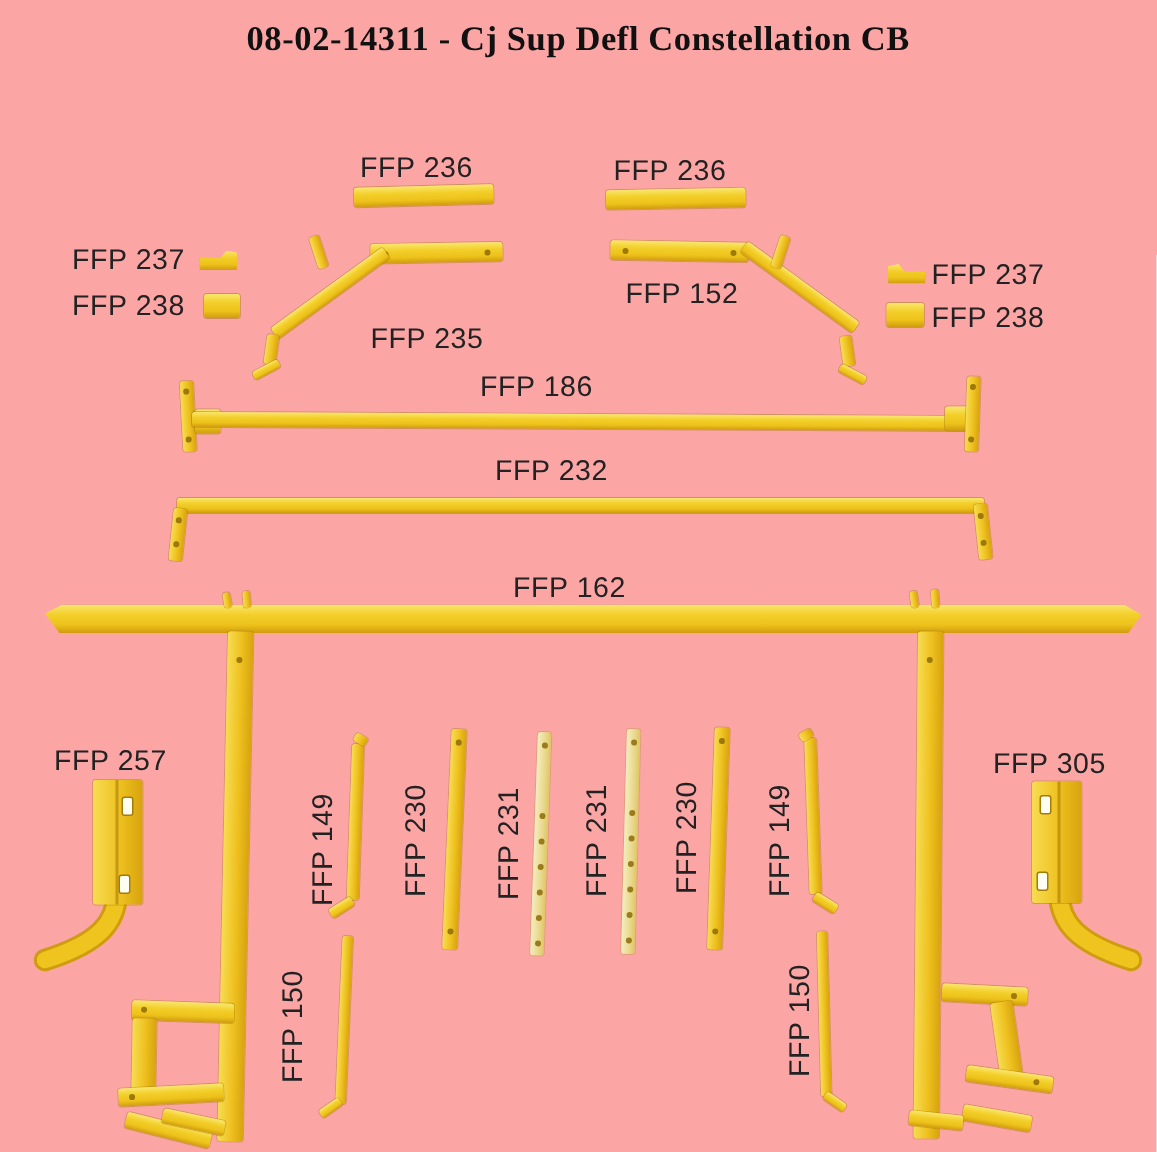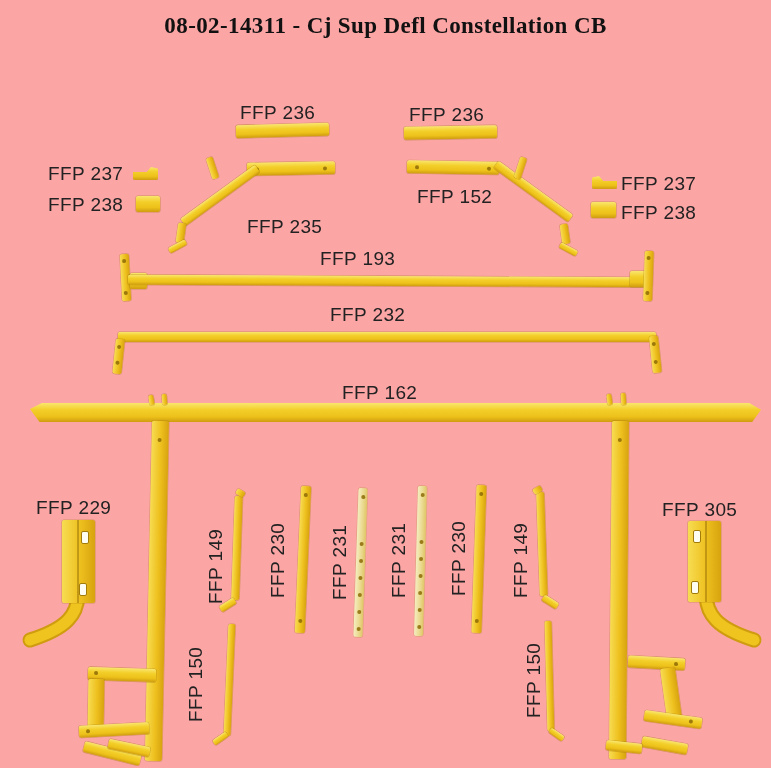--- a/index.html
+++ b/index.html
@@ -62,21 +62,21 @@
   <div class="bar-v" style="left:561px;top:224px;width:8px;height:20px;transform:rotate(-8deg);"></div>
   <div class="bar-h" style="left:560px;top:242px;width:19px;height:6px;transform-origin:left center;transform:rotate(28deg);"></div>
   <div class="lbl" style="left:417px;top:187px;">FFP 152</div>
 
   <div class="bar-h part" style="left:592px;top:176px;width:25px;height:13px;clip-path:polygon(0 12%,28% 0,45% 38%,100% 38%,100% 100%,0 100%);"></div>
   <div class="lbl" style="left:621px;top:174px;">FFP 237</div>
 
   <div class="bar-h" style="left:591px;top:202px;width:25px;height:16px;"></div>
   <div class="lbl" style="left:621px;top:203px;">FFP 238</div>
 
-  <div class="lbl" style="left:320px;top:249px;">FFP 193</div>
+  <div class="lbl" style="left:320px;top:249px;">FFP 186</div>
   <div class="bar-v" style="left:121px;top:254px;width:9px;height:47px;transform:rotate(-3deg);">
     <div class="hole" style="left:2px;top:5px;"></div>
       <div class="hole" style="left:2px;top:37px;"></div>
   </div>
   <div class="bar-h" style="left:130px;top:273px;width:17px;height:16px;"></div>
   <div class="bar-h" style="left:128px;top:276px;width:524px;height:10px;transform:rotate(0.3deg);"></div>
   <div class="bar-h" style="left:630px;top:271px;width:18px;height:16px;"></div>
   <div class="bar-v" style="left:644px;top:251px;width:9px;height:50px;transform:rotate(2deg);">
     <div class="hole" style="left:2px;top:5px;"></div>
       <div class="hole" style="left:2px;top:40px;"></div>
@@ -120,21 +120,21 @@
   <div class="bar-h" style="left:628px;top:657px;width:57px;height:12px;transform:rotate(3deg);">
     <div class="hole" style="left:46px;top:4px;"></div>
   </div>
   <div class="bar-v" style="left:660px;top:668px;width:15px;height:54px;transform-origin:top center;transform:rotate(-8deg);"></div>
   <div class="bar-h" style="left:644px;top:714px;width:58px;height:11px;transform:rotate(8deg);">
     <div class="hole" style="left:45px;top:3px;"></div>
   </div>
   <div class="bar-h" style="left:642px;top:736px;width:46px;height:11px;transform-origin:left center;transform:rotate(10deg);"></div>
   <div class="bar-h" style="left:606px;top:742px;width:36px;height:10px;transform:rotate(6deg);"></div>
 
-  <div class="lbl" style="left:36px;top:498px;">FFP 229</div>
+  <div class="lbl" style="left:36px;top:498px;">FFP 257</div>
   <div class="bar-v" style="left:62px;top:520px;width:33px;height:83px;">
     <div class="fold" style="left:45%;"></div>
     <div class="slot" style="left:19px;top:11px;"></div>
     <div class="slot" style="left:17px;top:63px;"></div>
   </div>
   <svg class="hook" style="left:22px;top:594px;" width="68" height="58" viewBox="0 0 68 58">
     <path d="M56 2 C55 20 46 34 8 46" fill="none" stroke="#cf9c10" stroke-width="15" stroke-linecap="round"></path>
     <path d="M56 2 C55 20 46 34 8 46" fill="none" stroke="#efc41e" stroke-width="11" stroke-linecap="round"></path>
   </svg>
 

